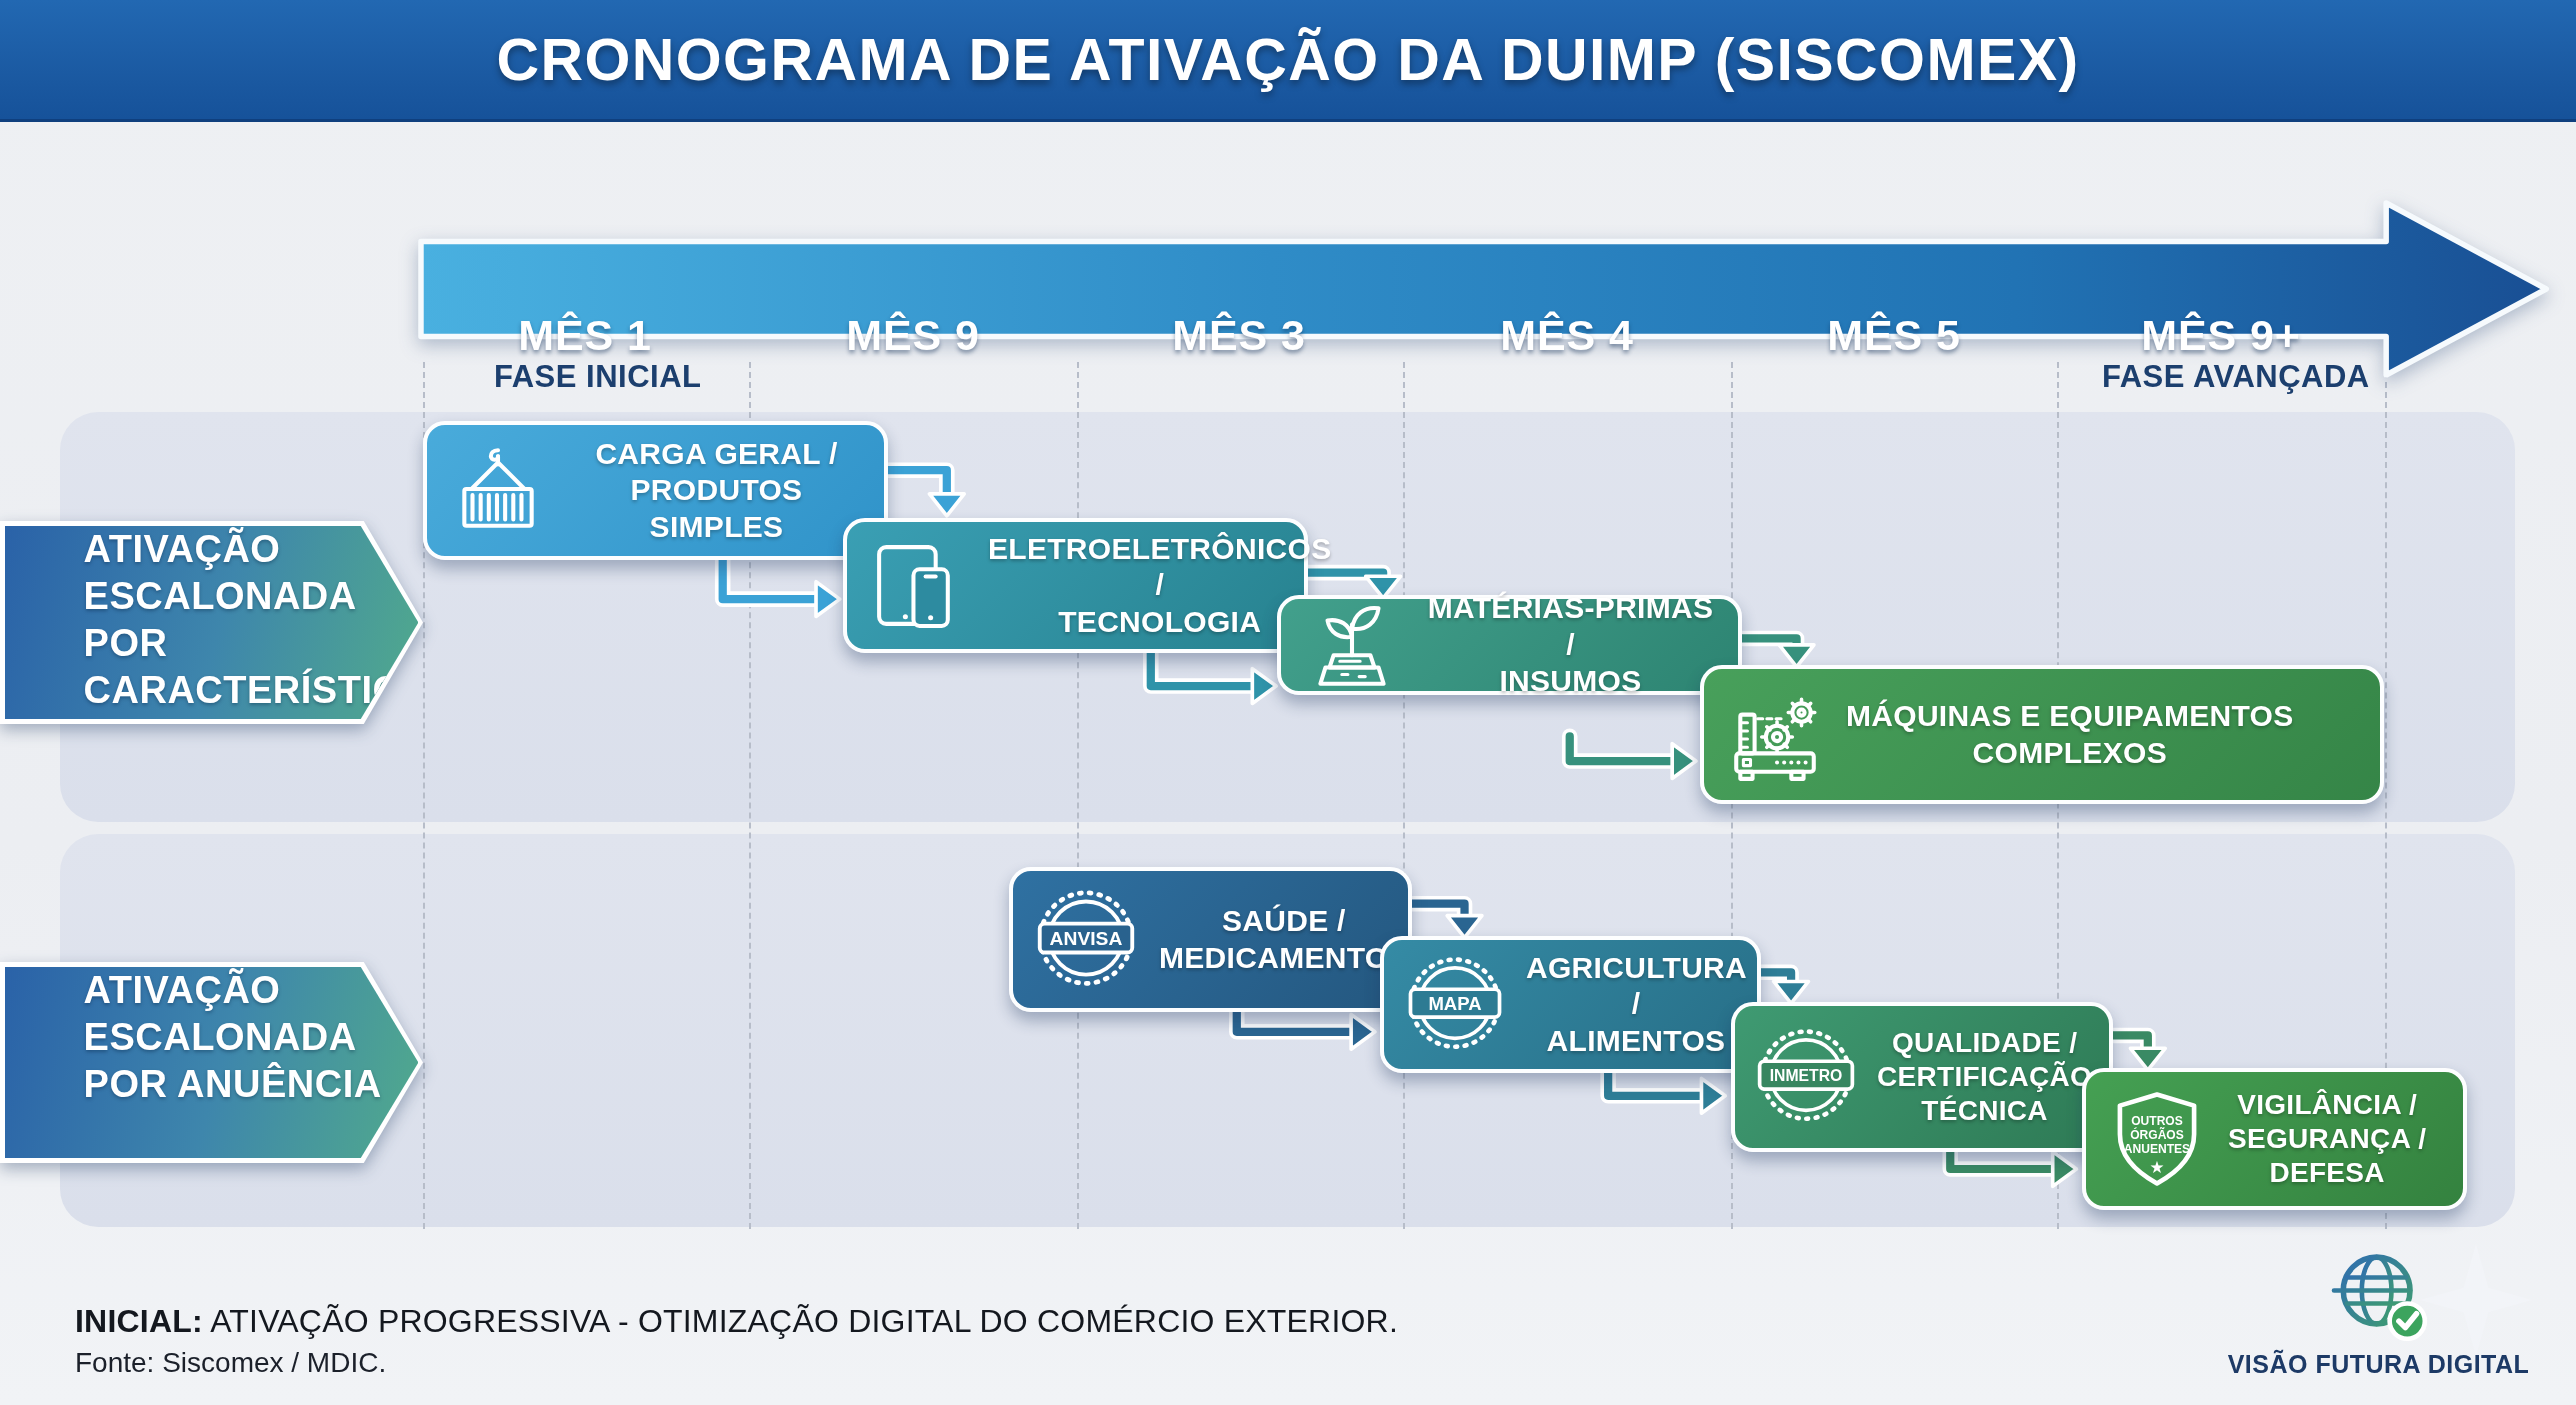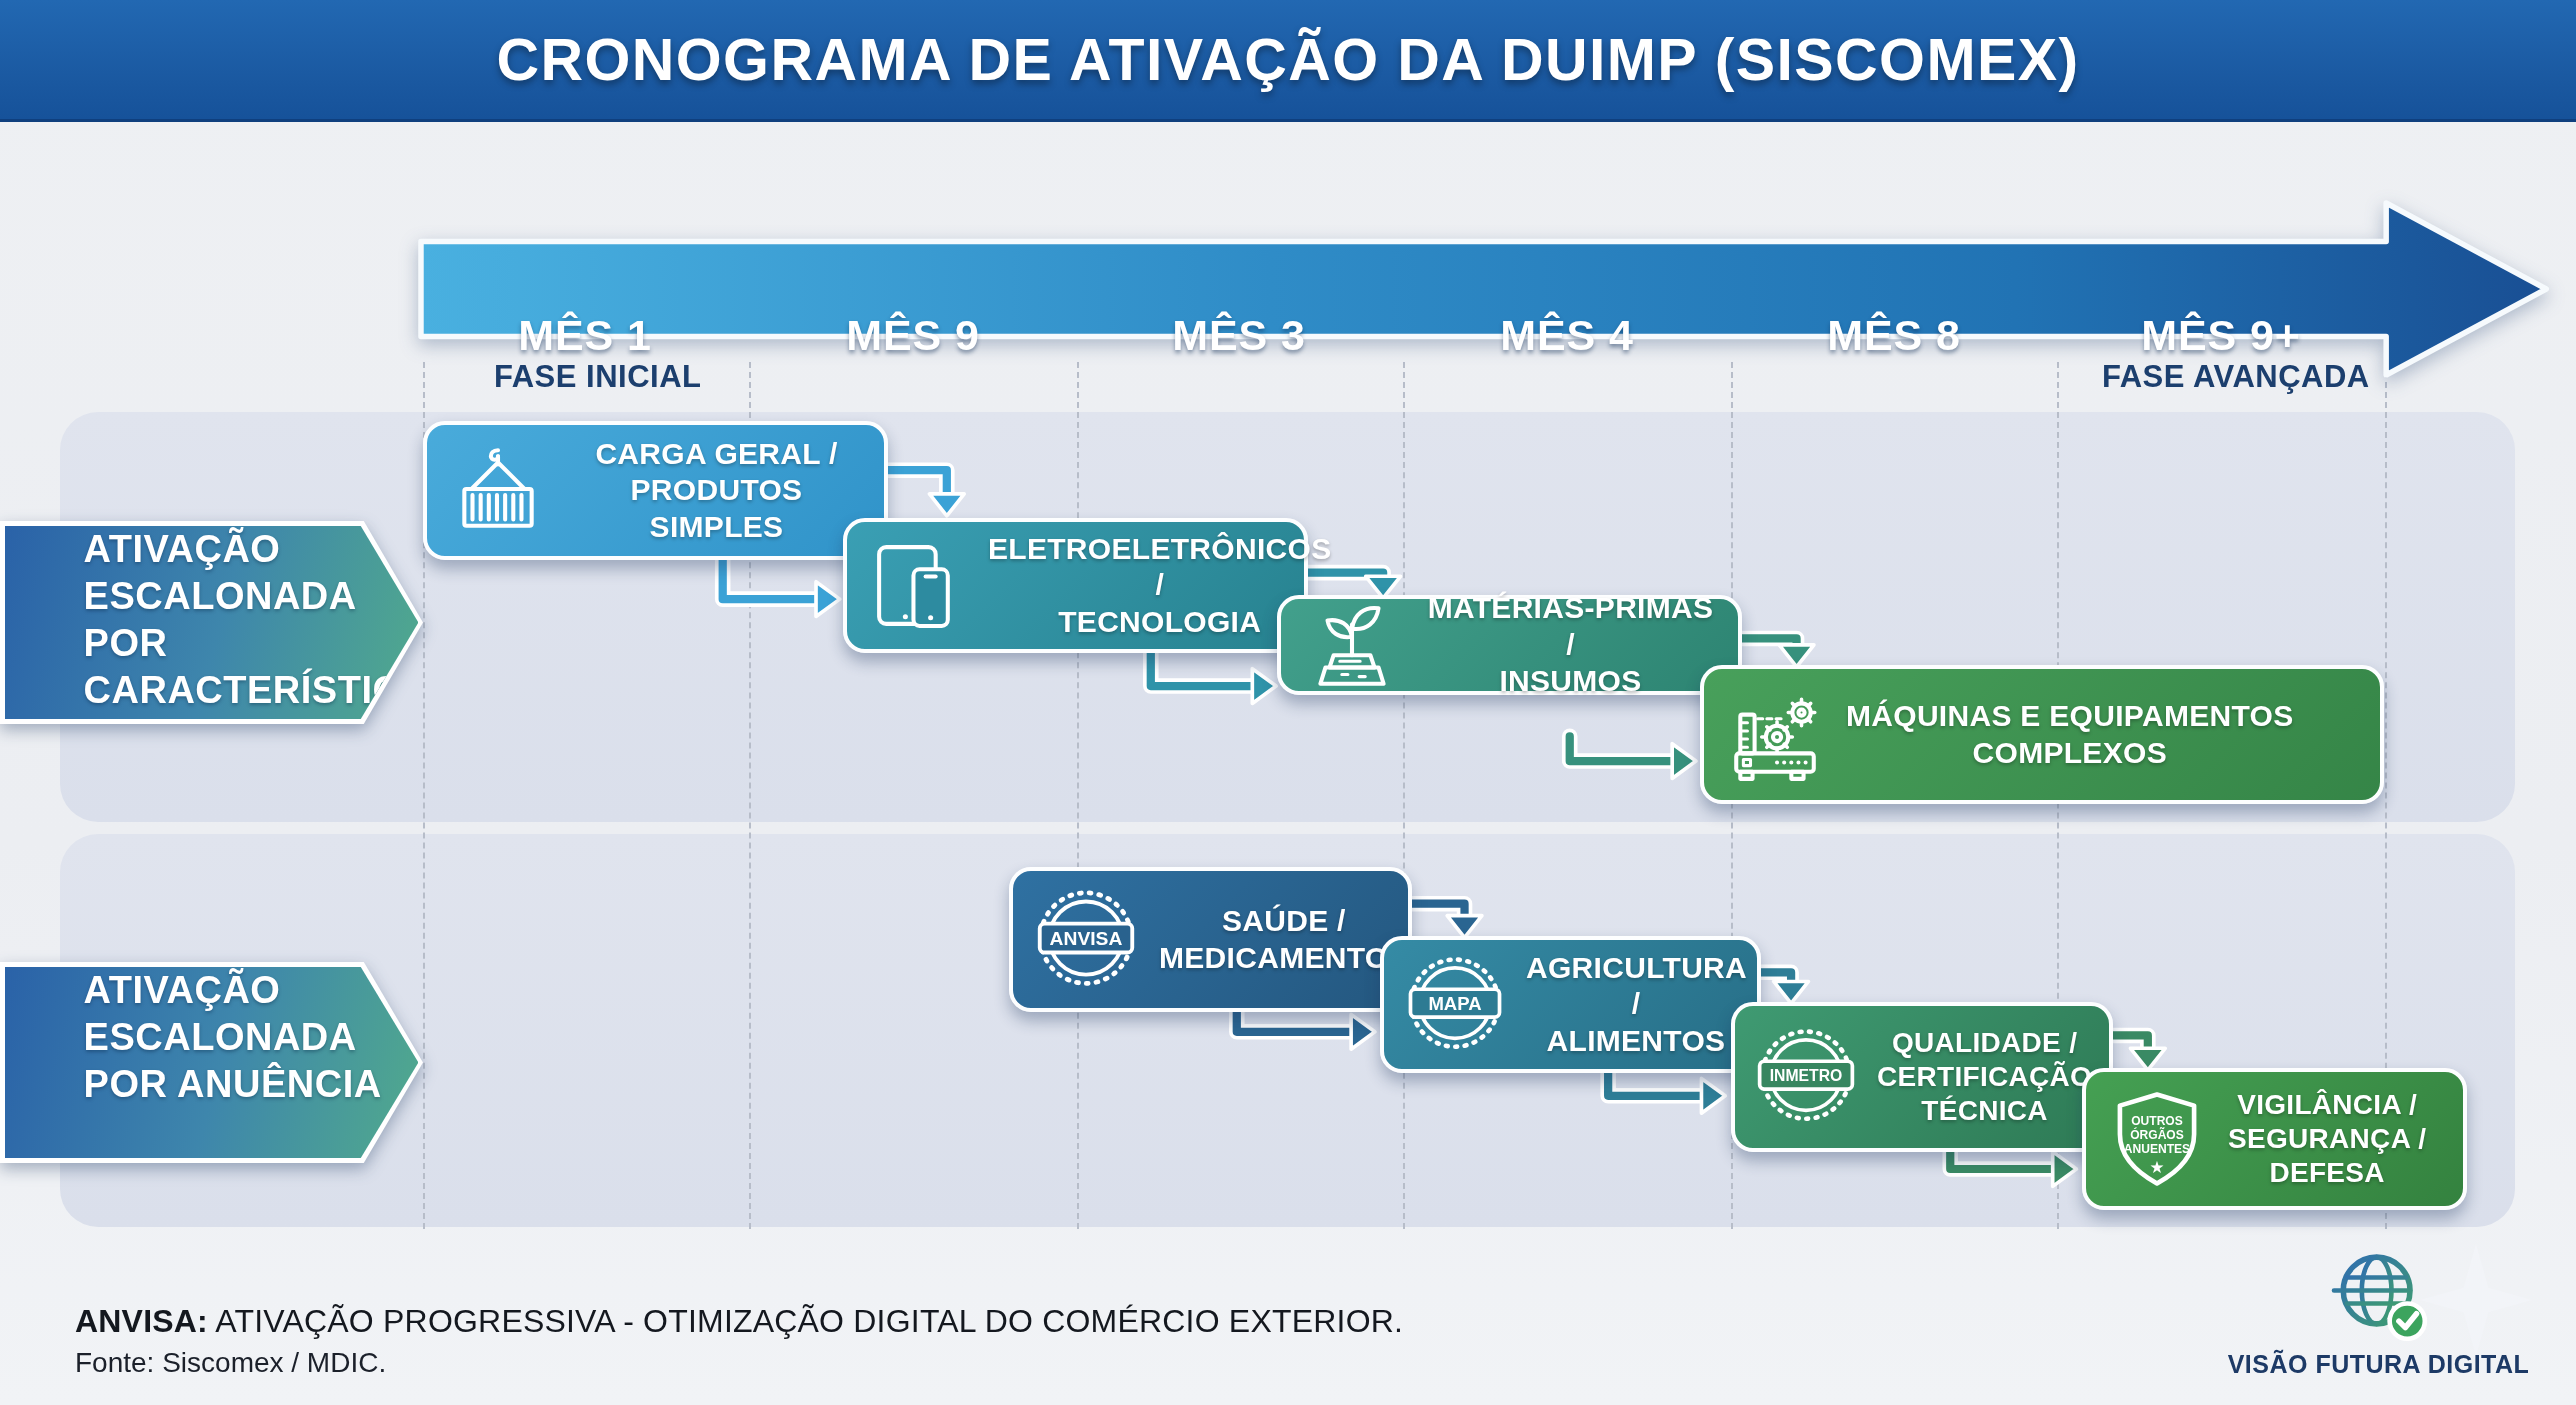--- a/index.html
+++ b/index.html
@@ -83,21 +83,21 @@
         <stop offset="0.75" stop-color="#2173b4"></stop>
         <stop offset="1" stop-color="#194f94"></stop>
       </linearGradient>
     </defs>
     <polygon points="12,54 2160,54 2160,12 2335,106 2160,200 2160,158 12,158" fill="url(#tlg)" stroke="#f6fafd" stroke-width="6" stroke-linejoin="round"></polygon>
   </svg>
   <div class="month" style="left:457px;">MÊS 1</div>
   <div class="month" style="left:785px;">MÊS 9</div>
   <div class="month" style="left:1111px;">MÊS 3</div>
   <div class="month" style="left:1439px;">MÊS 4</div>
-  <div class="month" style="left:1766px;">MÊS 8</div>
+  <div class="month" style="left:1766px;">MÊS 5</div>
   <div class="month" style="left:2093px;">MÊS 9+</div>
 
   <div class="phase" style="left:494px;top:359px;">FASE INICIAL</div>
   <div class="phase" style="left:2102px;top:359px;">FASE AVANÇADA</div>
 
   <svg class="conn" width="2576" height="1405" viewBox="0 0 2816 1536">
     <g>
       <path class="case" d="M970 514 H1035 V538"></path>
         <path class="line" stroke="#3ba2d6" d="M970 514 H1035 V538"></path>
       <polygon class="head" fill="#3ba2d6" points="1016,540 1054,540 1035,564"></polygon>
@@ -265,21 +265,21 @@
       <text class="badge-txt" x="55" y="40" text-anchor="middle" font-size="13" stroke="none">OUTROS</text>
       <text class="badge-txt" x="55" y="55" text-anchor="middle" font-size="13" stroke="none">ÓRGÃOS</text>
       <text class="badge-txt" x="55" y="70" text-anchor="middle" font-size="13" stroke="none">ANUENTES</text>
       <text x="55" y="92" text-anchor="middle" font-size="18" fill="#fff" stroke="none" font-family="DejaVu Sans, sans-serif">★</text>
     </svg>
     <span class="ttl small">VIGILÂNCIA /
 SEGURANÇA /
 DEFESA</span>
   </div>
 
-  <div class="status"><b>ANVISA:</b><span> ATIVAÇÃO PROGRESSIVA - OTIMIZAÇÃO DIGITAL DO COMÉRCIO EXTERIOR.</span></div>
+  <div class="status"><b>INICIAL:</b><span> ATIVAÇÃO PROGRESSIVA - OTIMIZAÇÃO DIGITAL DO COMÉRCIO EXTERIOR.</span></div>
   <div class="source">Fonte: Siscomex / MDIC.</div>
 
   <div class="sparkle"></div>
   <div class="brand">
     <svg width="113" height="102" viewBox="0 0 120 110" fill="none" style="display:block;margin:0 auto;">
       <defs>
         <linearGradient id="gg" x1="0" y1="0" x2="1" y2="1">
           <stop offset="0" stop-color="#2f6db0"></stop>
             <stop offset="1" stop-color="#3f9e6e"></stop>
         </linearGradient>

